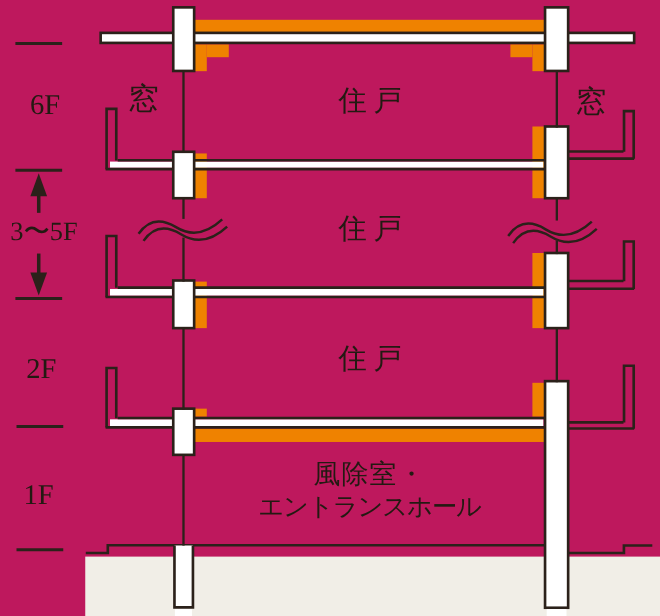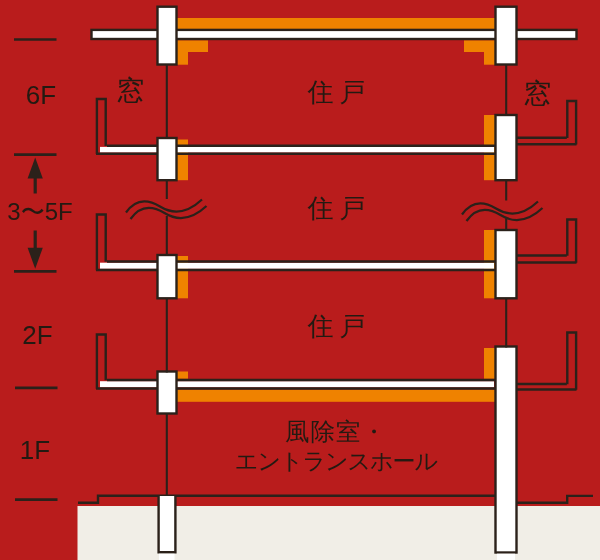--- a/index.html
+++ b/index.html
@@ -1,17 +1,17 @@
 <!DOCTYPE html>
 <html style="--insulation: #ef8200; --ground-fill: #f1eee7; --line: #2b211a; --text: #231a12;"><head>
 <meta charset="utf-8">
 <style>
   html,body{margin:0;padding:0;background:#fff;}
-  #stage{position:relative;width:600px;height:560px;background:#b91c1c;overflow:hidden;
-         font-family:Liberation Sans, sans-serif;}
+  #stage{position:relative;width:600px;height:560px;background:#be185d;overflow:hidden;
+         font-family:Liberation Serif, serif;}
   svg{display:block;}
   .st   {stroke:var(--line);stroke-width:2.4;fill:none;}
   .thin {stroke:var(--line);stroke-width:2.1;fill:none;}
   .col  {fill:#fff;stroke:var(--line);stroke-width:2.4;}
   .tick {stroke:var(--line);stroke-width:2.7;fill:none;}
   .shaft{stroke:var(--line);stroke-width:3.2;fill:none;}
   .head {fill:var(--line);stroke:none;}
   .wave {stroke:var(--line);stroke-width:2.2;fill:none;stroke-linecap:butt;}
   .clear{fill:#fff;stroke:none;}
   text  {fill:var(--text);}

